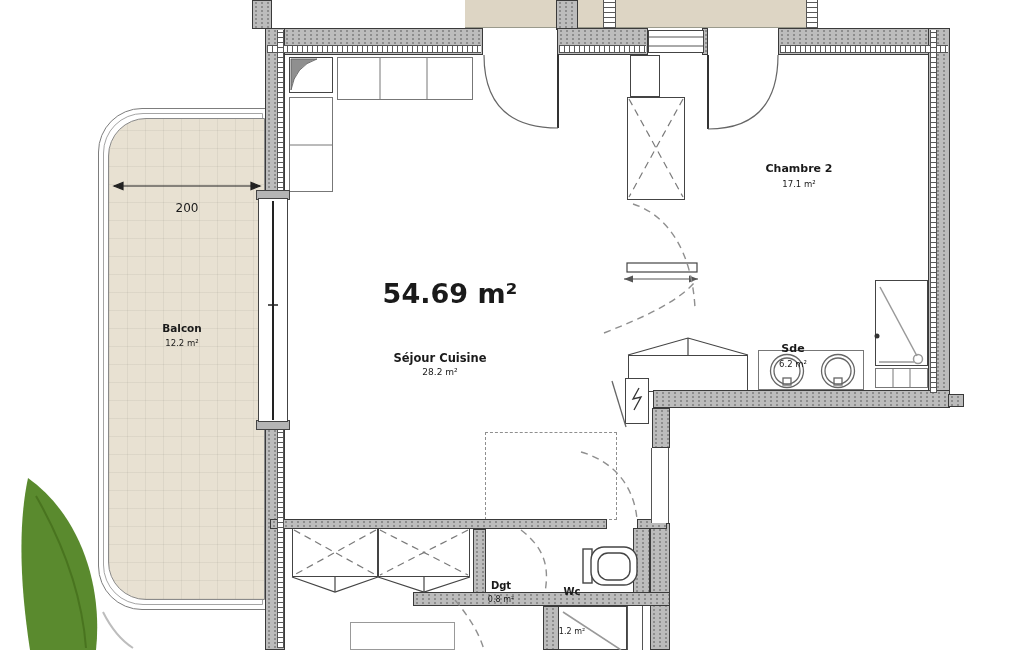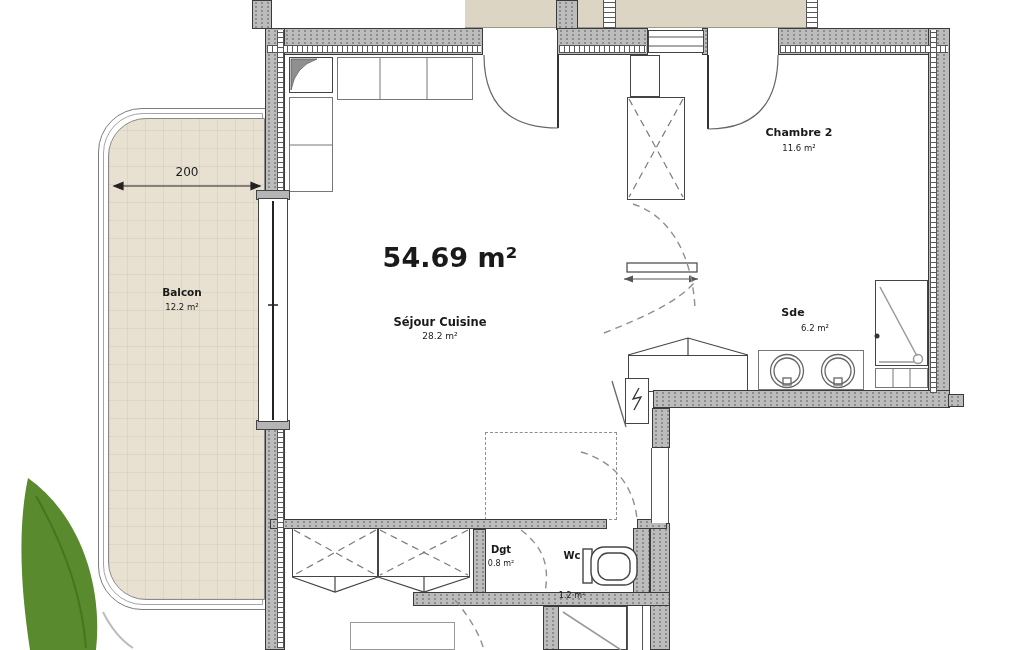--- a/index.html
+++ b/index.html
@@ -11,21 +11,21 @@
         background-image:radial-gradient(circle,#8d8d8d 0.8px,transparent 1px);
         background-size:6px 4px;border:1px solid #3a3a3a;z-index:3;}
   
   .tb-h{position:absolute;box-sizing:border-box;background:#fff repeating-linear-gradient(90deg,#5a5a5a 0 1px,transparent 1px 5px);
         border-top:1px solid #555;border-bottom:1px solid #555;z-index:4;}
   .tb-v{position:absolute;box-sizing:border-box;background:#fff repeating-linear-gradient(0deg,#5a5a5a 0 1px,transparent 1px 5px);
         border-left:1px solid #555;border-right:1px solid #555;z-index:4;}
   .fixture{position:absolute;box-sizing:border-box;background:#fff;border:1.4px solid #444;z-index:2;}
   .fixture.thin{border:1px solid #777;}
   .doorgap{position:absolute;box-sizing:border-box;background:#fff;border-left:1px solid #555;border-right:1px solid #555;z-index:4;}
-  .lbl{position:absolute;text-align:center;white-space:nowrap;z-index:7;line-height:1.1;}
+  .lbl{position:absolute;text-align:center;white-space:nowrap;z-index:7;line-height:1.1;margin-top:36px;}
   .b{font-weight:bold;}
   svg.overlay{position:absolute;left:0;top:0;z-index:5;pointer-events:none;}
   .dashedrect{position:absolute;box-sizing:border-box;border:1.6px dashed #8f8f8f;z-index:2;}
 </style>
 </head>
 <body>
 
 <div id="stage">
 
   <div class="abs" style="left:465px;top:0;width:341px;height:28px;background:#ddd5c4;border-bottom:1px solid #9a9a8c;z-index:1;"></div>
@@ -207,27 +207,27 @@
       <path d="M 103 612 C 112 630 122 641 133 648" stroke="#bdbdbd" stroke-width="2" fill="none"></path>
     </g>
   </svg>
 
   <div class="lbl b" style="left:355px;top:243px;width:190px;font-size:27px;">54.69 m²</div>
 
   <div class="lbl b" style="left:385px;top:316px;width:110px;font-size:11.5px;">Séjour Cuisine</div>
   <div class="lbl" style="left:385px;top:332px;width:110px;font-size:9px;">28.2 m²</div>
 
   <div class="lbl b" style="left:754px;top:127px;width:90px;font-size:11px;">Chambre 2</div>
-  <div class="lbl" style="left:754px;top:144px;width:90px;font-size:8.5px;">11.6 m²</div>
+  <div class="lbl" style="left:754px;top:144px;width:90px;font-size:8.5px;">17.1 m²</div>
 
   <div class="lbl b" style="left:147px;top:287px;width:70px;font-size:10.5px;">Balcon</div>
   <div class="lbl" style="left:147px;top:303px;width:70px;font-size:8.5px;text-align:center;">12.2 m²</div>
 
   <div class="lbl b" style="left:763px;top:307px;width:60px;font-size:11px;">Sde</div>
-  <div class="lbl" style="left:785px;top:324px;width:60px;font-size:8.5px;">6.2 m²</div>
+  <div class="lbl" style="left:763px;top:324px;width:60px;font-size:8.5px;">6.2 m²</div>
 
   <div class="lbl b" style="left:480px;top:544px;width:42px;font-size:10px;">Dgt</div>
   <div class="lbl" style="left:480px;top:560px;width:42px;font-size:8px;">0.8 m²</div>
 
   <div class="lbl b" style="left:552px;top:550px;width:40px;font-size:10px;">Wc</div>
   <div class="lbl" style="left:550px;top:592px;width:44px;font-size:8px;">1.2 m²</div>
 
   <div class="lbl" style="left:157px;top:166px;width:60px;font-size:12px;">200</div>
 </div>
 

